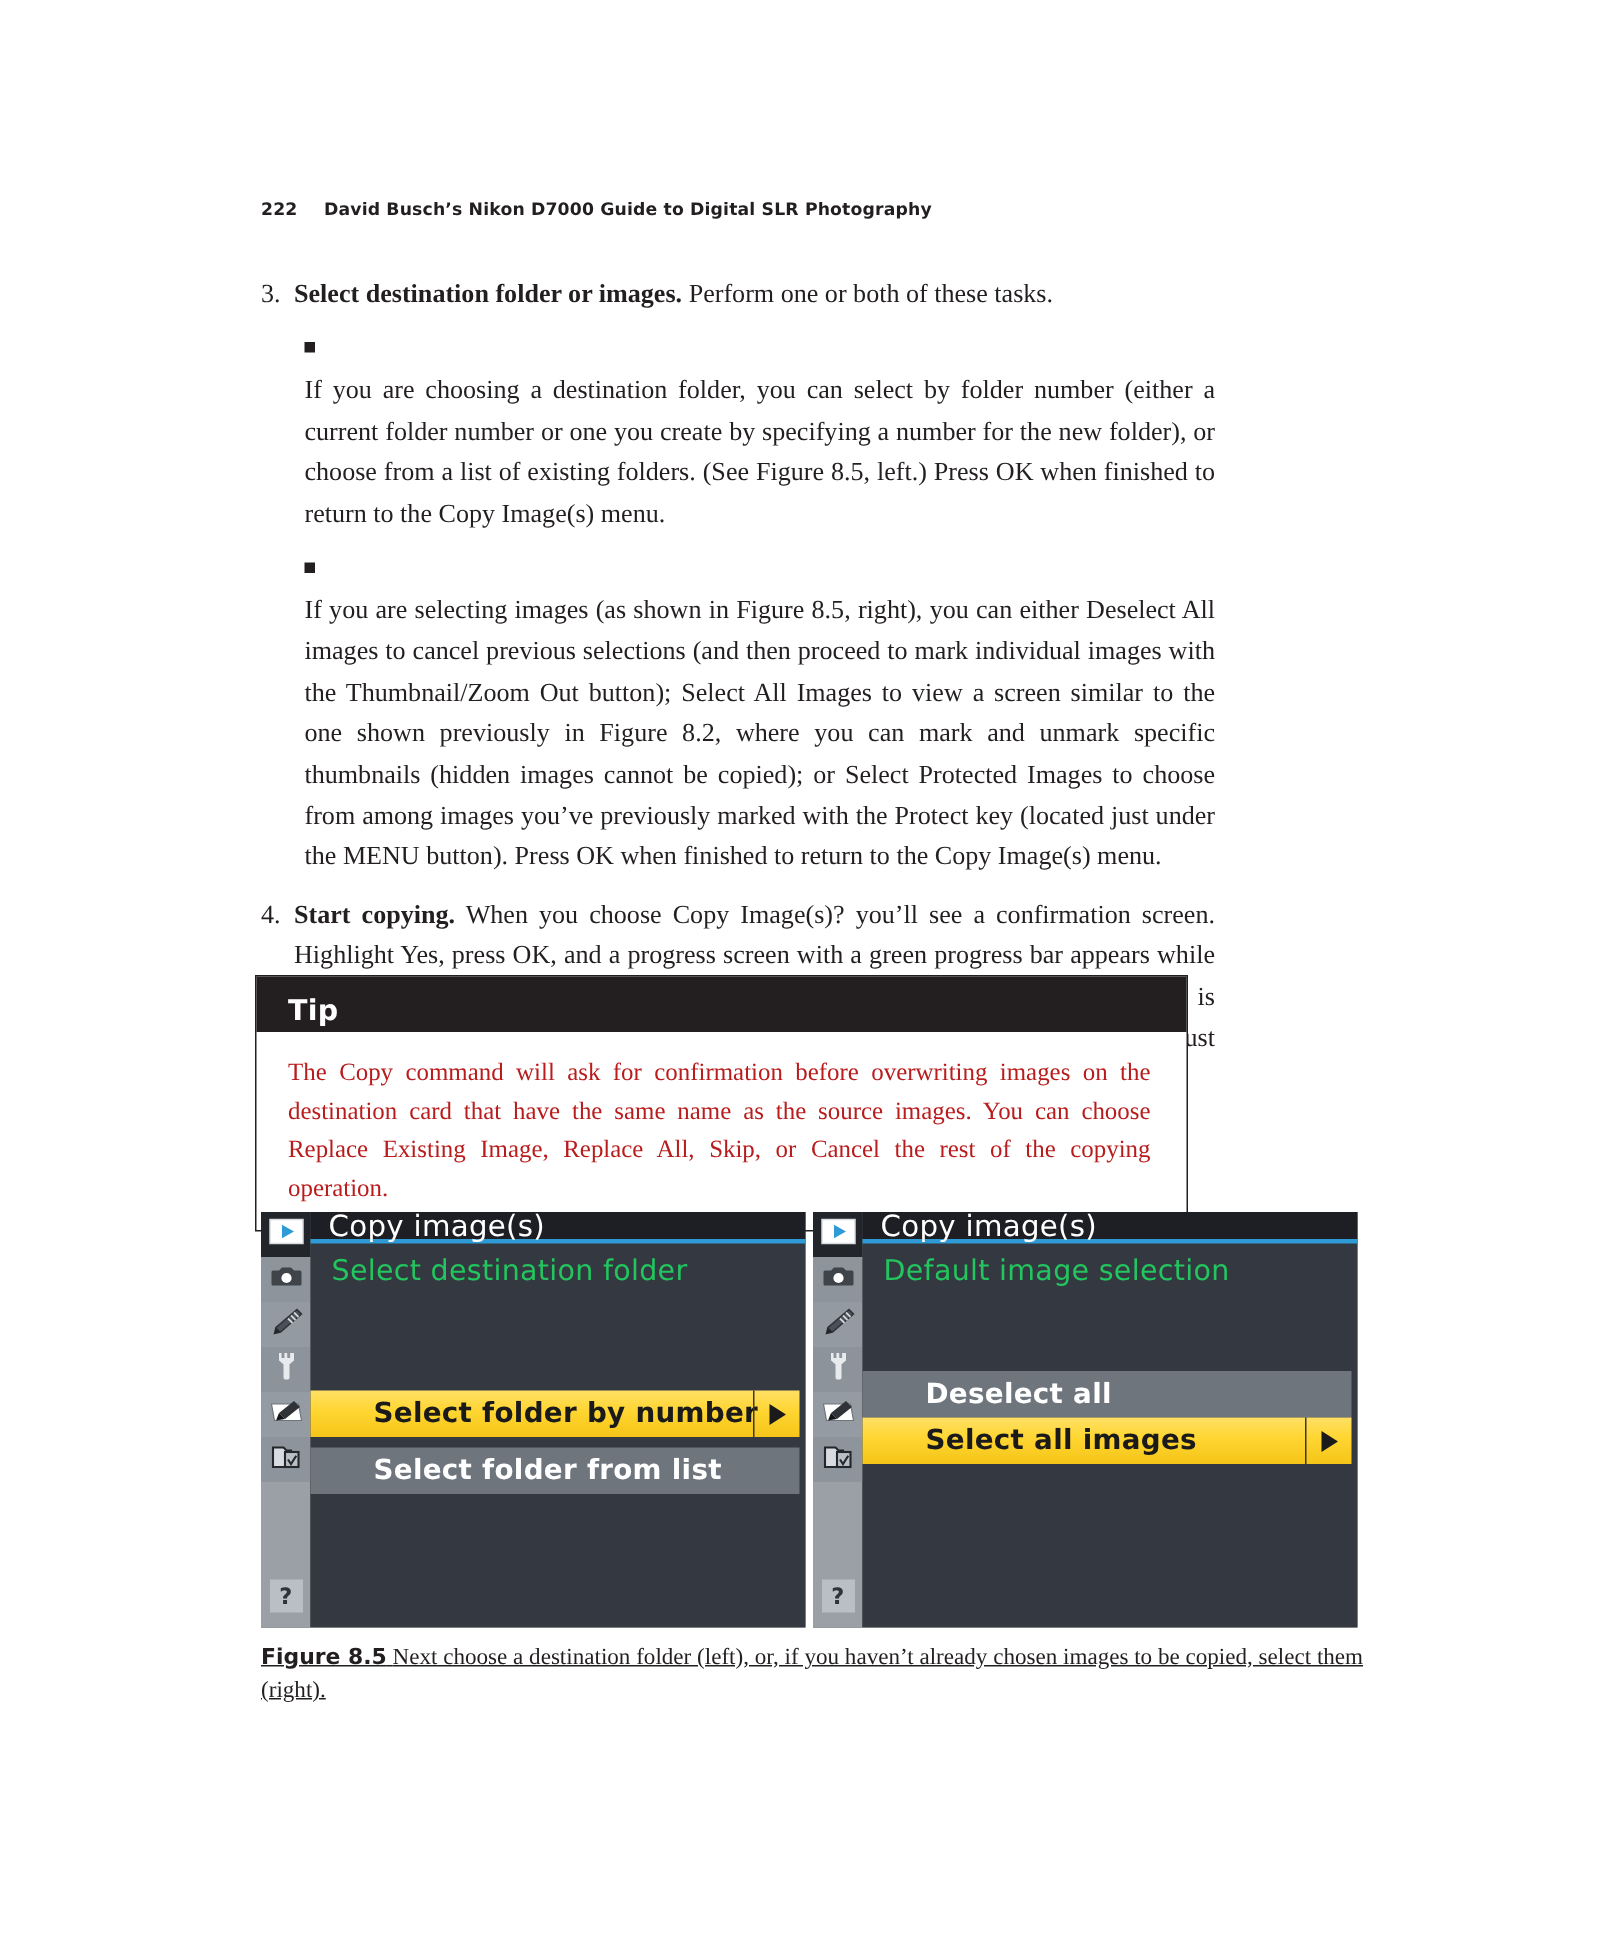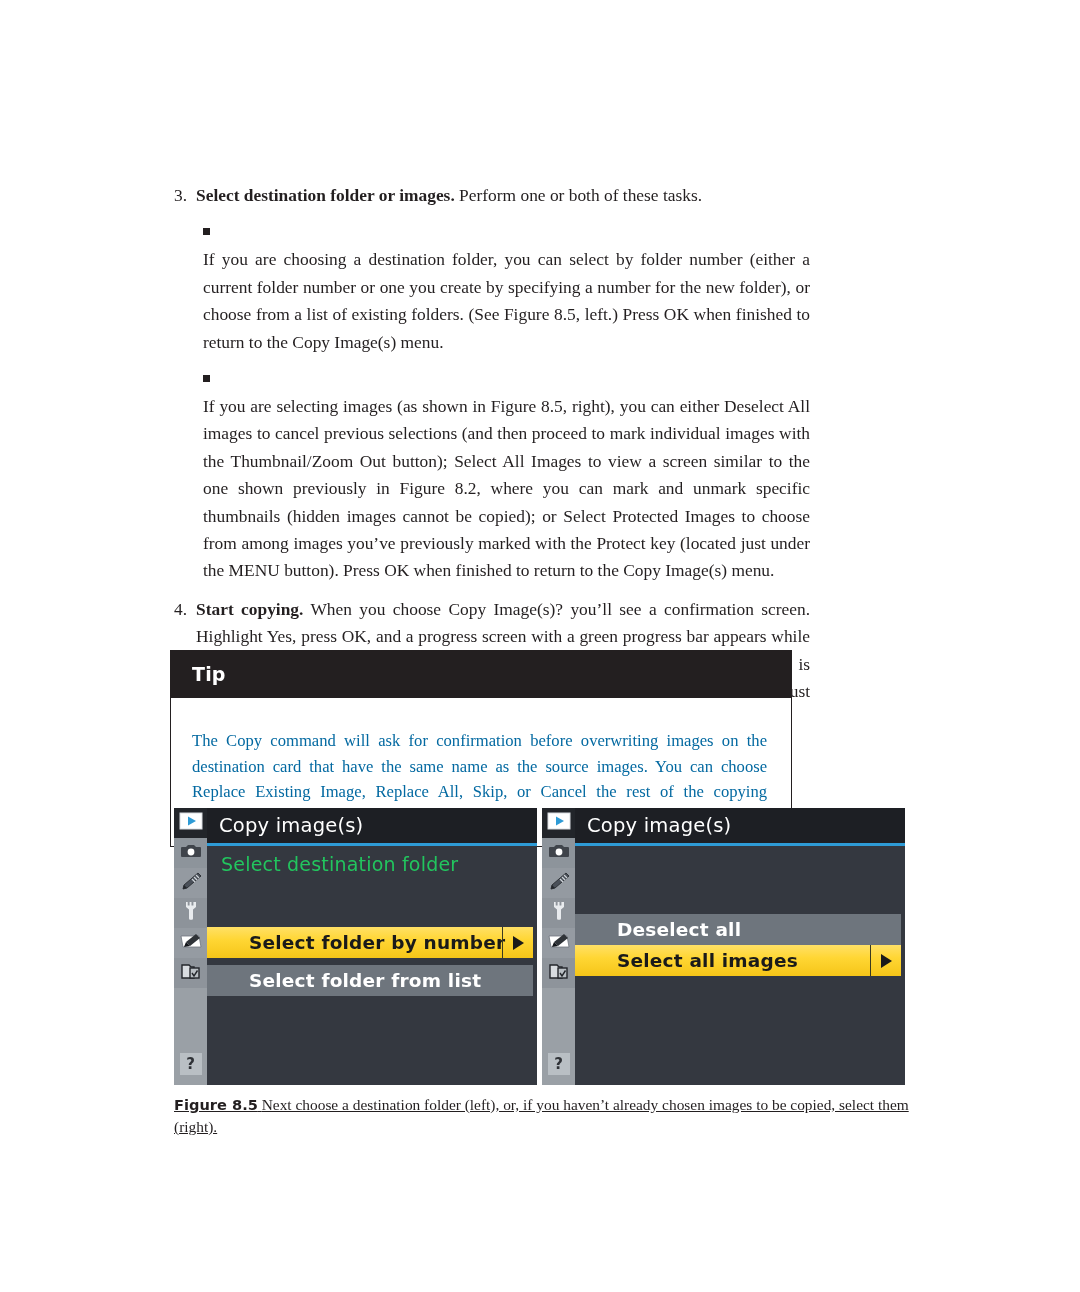--- a/index.html
+++ b/index.html
@@ -109,29 +109,29 @@
     border: 1px solid #231f20;
     box-sizing: border-box;
     background: #ffffff;
   }
   .tip-head {
     background: #231f20;
     color: #ffffff;
     font-family: "DejaVu Sans", sans-serif;
     font-weight: bold;
     font-size: 19px;
-    padding: 12px 0 13px 21px;
+    padding: 12px 0 3px 21px;
     letter-spacing: 0.2px;
   }
   .tip-body {
-    padding: 30px 24px 16px 21px;
+    padding: 14px 24px 16px 21px;
     font-size: 16.6px;
     line-height: 25.5px;
     text-align: justify;
-    color: #0369a1;
+    color: #b91c1c;
   }
 
   
   .figure {
     position: absolute;
     left: 174px;
     top: 808px;
     width: 732px;
     height: 277px;
     display: flex;
@@ -193,21 +193,21 @@
   }
 
   
   .lcd-main {
     flex: 1 1 auto;
     position: relative;
     background: #343840;
   }
   .lcd-titlebar {
     background: #1d1f24;
-    height: 35px;
+    height: 18px;
     display: flex;
     align-items: center;
     padding-left: 12px;
     box-sizing: border-box;
   }
   .lcd-title {
     color: #ffffff;
     font-size: 19.5px;
     font-weight: normal;
     letter-spacing: 0.2px;
@@ -286,20 +286,24 @@
     font-family: "DejaVu Sans", sans-serif;
     font-weight: bold;
     font-size: 14.6px;
   }
 </style>
 </head>
 <body>
 
 <div class="page">
 
+  <div class="running-head">
+    <span class="folio">222</span>
+    <span>David Busch’s Nikon D7000 Guide to Digital SLR Photography</span>
+  </div>
 
   <div class="body-col">
 
     <div class="step">
       <span class="num">3.</span>
       <span class="step-body"><span class="lead">Select destination folder or images.</span><span> Perform one or both of these tasks.</span></span>
     </div>
 
     <ul class="bullet-list">
       <li class="bullet-item">
@@ -464,20 +468,21 @@
           </span>
         </div>
         <div class="help-icon">?</div>
       </div>
 
       <div class="lcd-main">
         <div class="lcd-titlebar">
           <span class="lcd-title">Copy image(s)</span>
         </div>
         <div class="lcd-rule"></div>
+        <div class="lcd-subtitle">Default image selection</div>
 
         <div class="menu-rows rows-right">
           <div class="mrow gray">
             <span class="mlabel">Deselect all</span>
           </div>
           <div class="mrow highlight">
             <span class="mlabel">Select all images</span>
             <span class="arrowbox">
                 <span class="tri"></span>
               </span>

